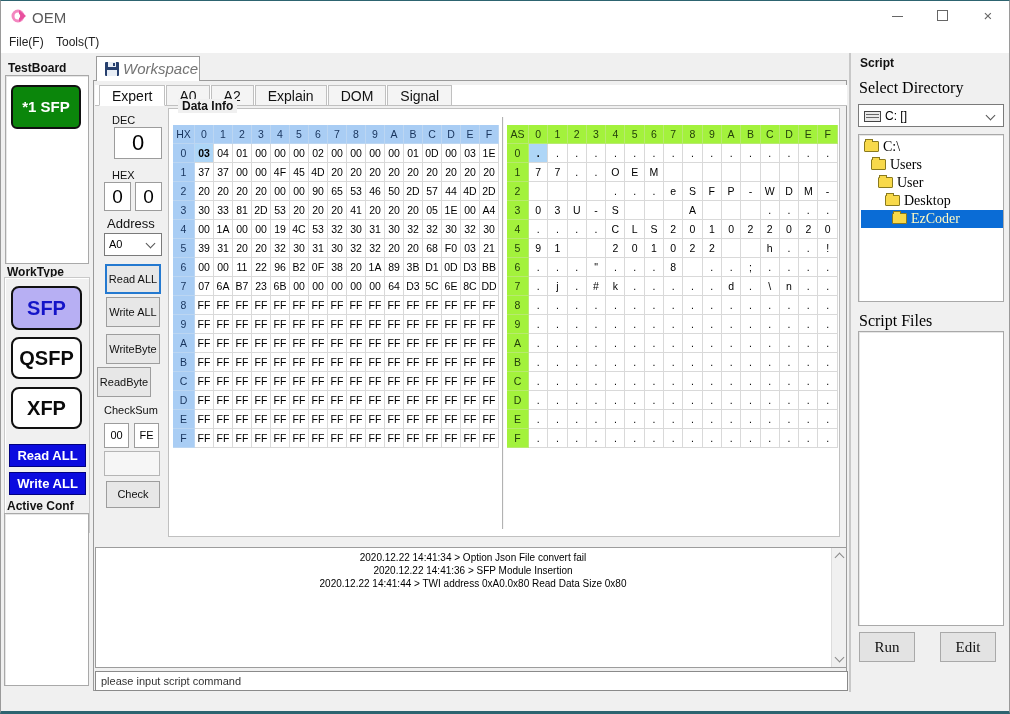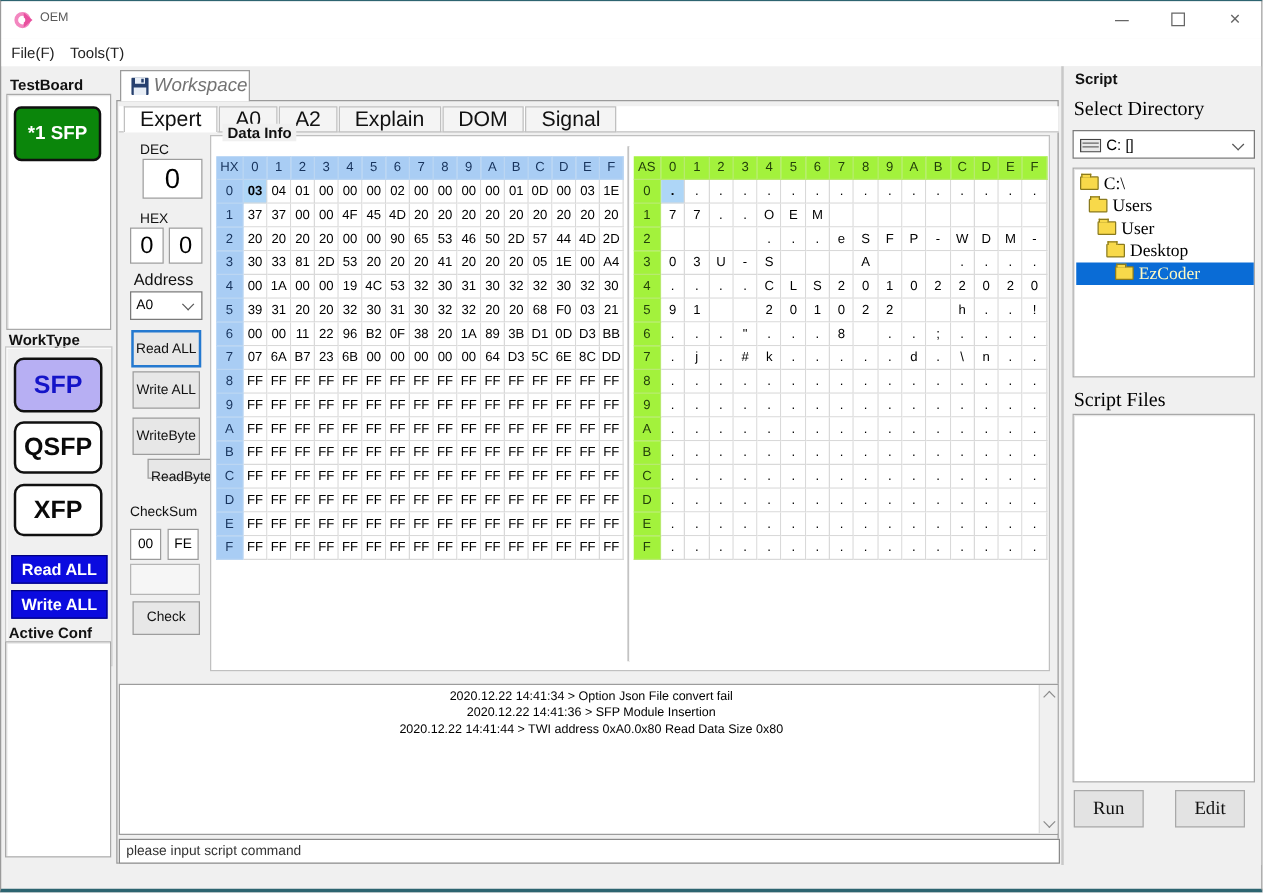--- a/index.html
+++ b/index.html
@@ -3,21 +3,21 @@
 <meta charset="utf-8">
 <style>
   * { margin:0; padding:0; box-sizing:border-box; }
   html,body { width:1010px; height:714px; background:#d8d8d8; font-family:"Liberation Sans", sans-serif; }
   .window { position:relative; width:1010px; height:714px; background:#f0f0f0; overflow:hidden;
             border:1px solid #9a9a9a; border-top:1px solid #2d6470; border-bottom:3px solid #2d6470; }
   .serif { font-family:"Liberation Serif", serif; }
 
   
   .titlebar { position:absolute; left:0; top:0; width:100%; height:30px; background:#ffffff; }
-  .app-title { position:absolute; left:31px; top:8px; font-size:10px; color:#5a5a5a; }
+  .app-title { position:absolute; left:31px; top:8px; font-size:15px; color:#5a5a5a; }
   .logo { position:absolute; left:10px; top:7px; width:17px; height:16px; }
   .cap-btn { position:absolute; top:0; width:32px; height:30px; text-align:center; color:#666; cursor:default; }
   .glyph-min { position:absolute; left:10px; top:15px; width:11px; height:1px; background:#666; }
   .glyph-max { position:absolute; left:10px; top:9px; width:11px; height:11px; border:1px solid #666; }
   .glyph-close { font-size:15px; line-height:30px; color:#666; }
 
   
   .menubar { position:absolute; left:0; top:30px; width:100%; height:22px; background:#fff; }
   .menu-item { position:absolute; top:4px; font-size:12px; color:#222; }
 
@@ -35,21 +35,21 @@
   .blue-btn { position:absolute; left:8px; width:77px; height:23px; background:#0b0bdf; border:1px solid #000080;
               color:#fff; font-weight:bold; font-size:13px; text-align:center; line-height:21px; }
 
   
   .center { position:absolute; left:92px; top:55px; width:754px; height:635px; }
   .ws-tab { position:absolute; left:3px; top:0; width:104px; height:25px; background:#fff; border:1px solid #9a9a9a;
             border-bottom:none; font-size:15px; color:#737373; padding:3px 0 0 26px; z-index:2;font-style:italic; }
   .ws-tab svg { position:absolute; left:8px; top:5px; }
   .center-body { position:absolute; left:0; top:24px; width:754px; height:611px; background:#f0f0f0; border:1px solid #9a9a9a; }
   .subtab-strip { position:absolute; left:1px; top:4px; width:752px; height:21px; background:#fff; border-bottom:1px solid #c0c0c0; display:flex; padding-left:4px; }
-  .subtab { height:21px; padding:0 12px; font-size:17px; color:#111; line-height:20px; background:#f4f4f4;
+  .subtab { height:21px; padding:0 12px; font-size:14px; color:#111; line-height:20px; background:#f4f4f4;
             border:1px solid #c0c0c0; border-bottom:1px solid #c0c0c0; margin-right:1px; }
   .subtab.active { background:#fff; border-bottom:1px solid #fff; font-weight:normal; }
 
   .ctl-lbl { position:absolute; font-size:11px; color:#111; }
   .field { position:absolute; background:#fff; border:1px solid #9c9c9c; text-align:center; color:#000; }
   .bigval { font-size:22px; line-height:30px; }
   .medval { font-size:19px; line-height:27px; }
   .smallval { font-size:11px; line-height:23px; }
   .combo { position:absolute; background:#fff; border:1px solid #7a7a7a; font-size:11px; color:#000; padding:4px 0 0 4px; }
   .chev { position:absolute; width:7px; height:7px; border-right:1px solid #555; border-bottom:1px solid #555; transform:rotate(45deg); }
@@ -162,21 +162,21 @@
       <div class="field medval" style="left:10px; top:101px; width:27px; height:29px;">0</div>
       <div class="field medval" style="left:41px; top:101px; width:27px; height:29px;">0</div>
       <span class="ctl-lbl" style="left:13px; top:135px; font-size:13px;">Address</span>
       <div class="combo" style="left:10px; top:152px; width:58px; height:23px;">
         <span>A0</span>
         <span class="chev" style="right:7px; top:6px; position:absolute;"></span>
       </div>
       <div class="gray-btn focus-btn" style="left:11px; top:183px; width:56px; height:30px; line-height:26px;">Read ALL</div>
       <div class="gray-btn" style="left:12px; top:216px; width:54px; height:30px; line-height:28px;">Write ALL</div>
       <div class="gray-btn" style="left:12px; top:253px; width:54px; height:30px; line-height:28px;">WriteByte</div>
-      <div class="gray-btn" style="left:24px; top:286px; width:54px; height:16px; line-height:28px;">ReadByte</div>
+      <div class="gray-btn" style="left:3px; top:286px; width:54px; height:30px; line-height:28px;">ReadByte</div>
       <span class="ctl-lbl" style="left:10px; top:323px;">CheckSum</span>
       <div class="field smallval" style="left:10px; top:342px; width:25px; height:25px;">00</div>
       <div class="field smallval" style="left:40px; top:342px; width:25px; height:25px;">FE</div>
       <div class="field" style="left:10px; top:370px; width:56px; height:25px; background:#f6f6f6; border-color:#b5b5b5;"></div>
       <div class="gray-btn" style="left:12px; top:400px; width:54px; height:27px; line-height:25px;">Check</div>
 
       <span class="fieldset-legend">Data Info</span>
       <div class="fieldset">
         <div class="grid hex" id="hexgrid" style="left: 4px; top: 16px; grid-template-columns: 22px repeat(16, 19px);">
             <div class="head">HX</div>

